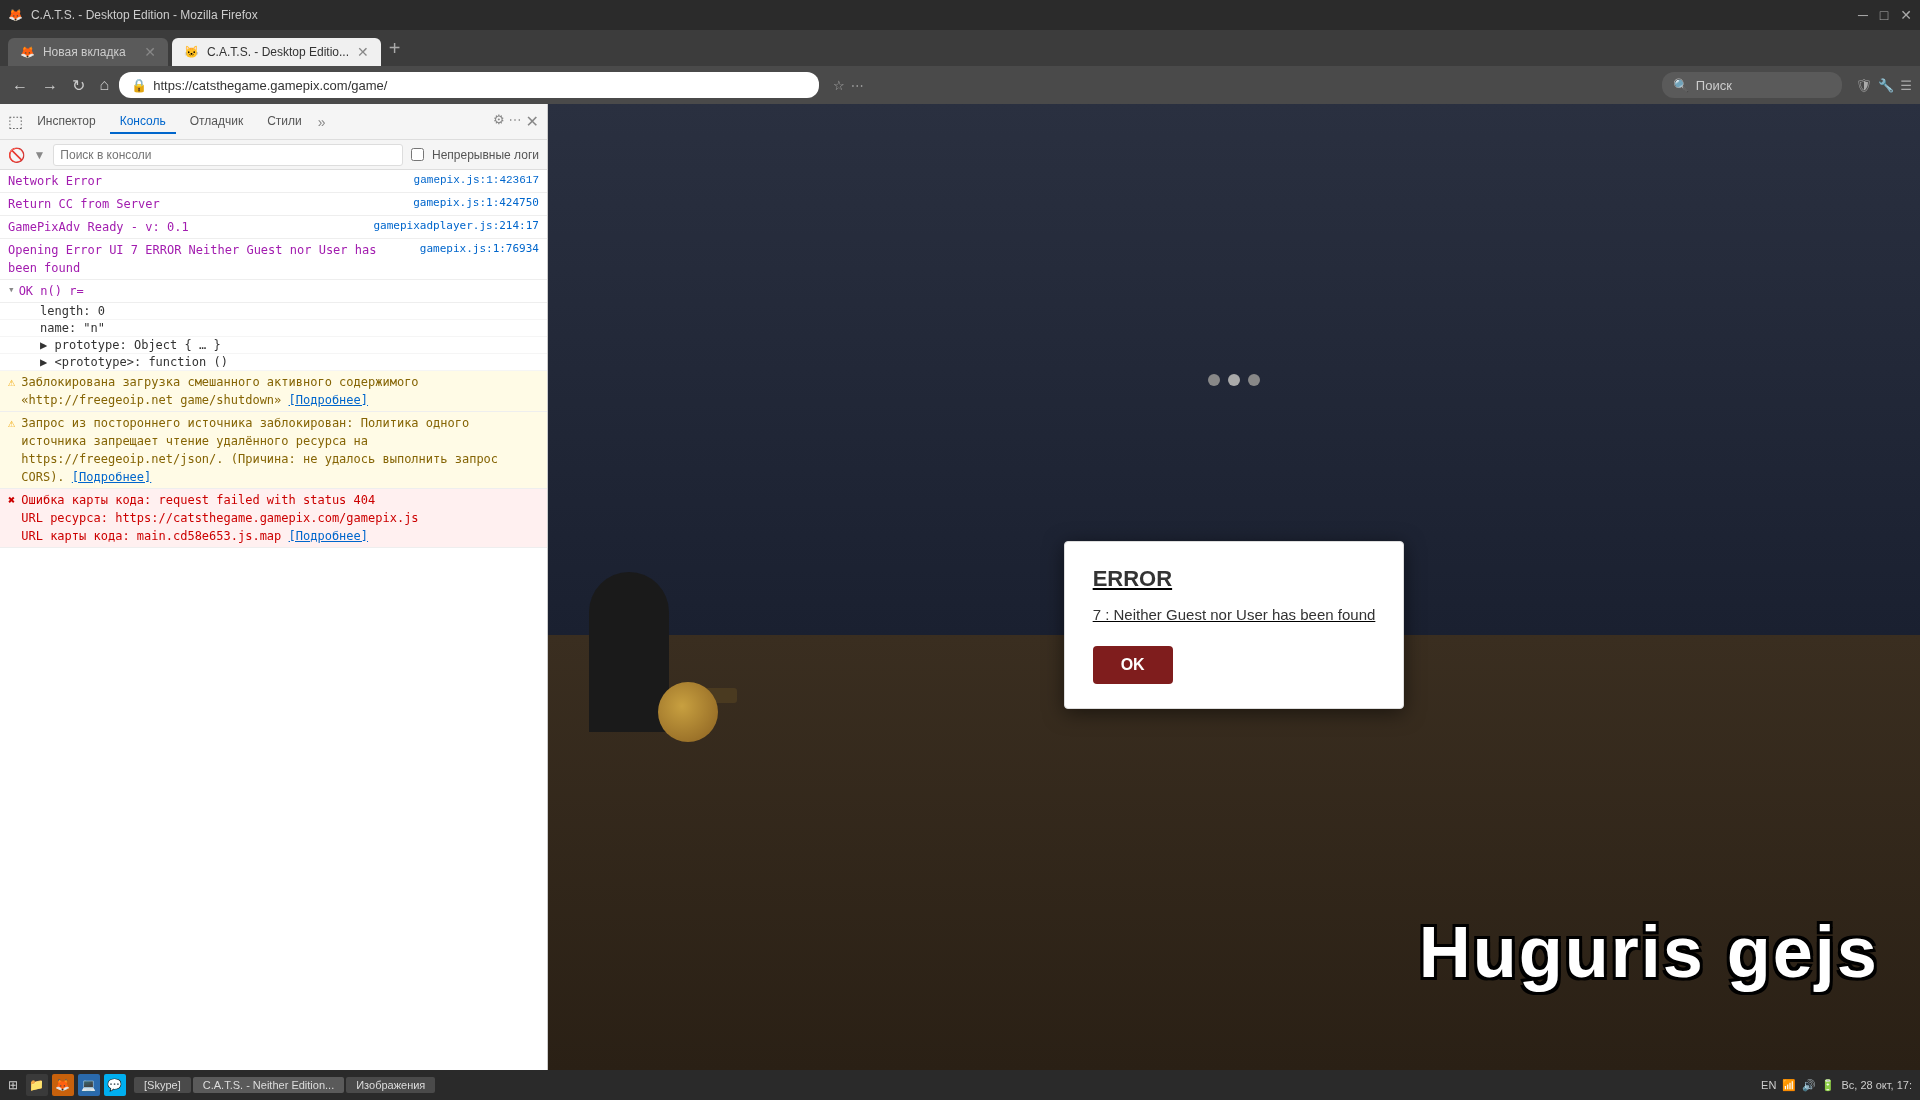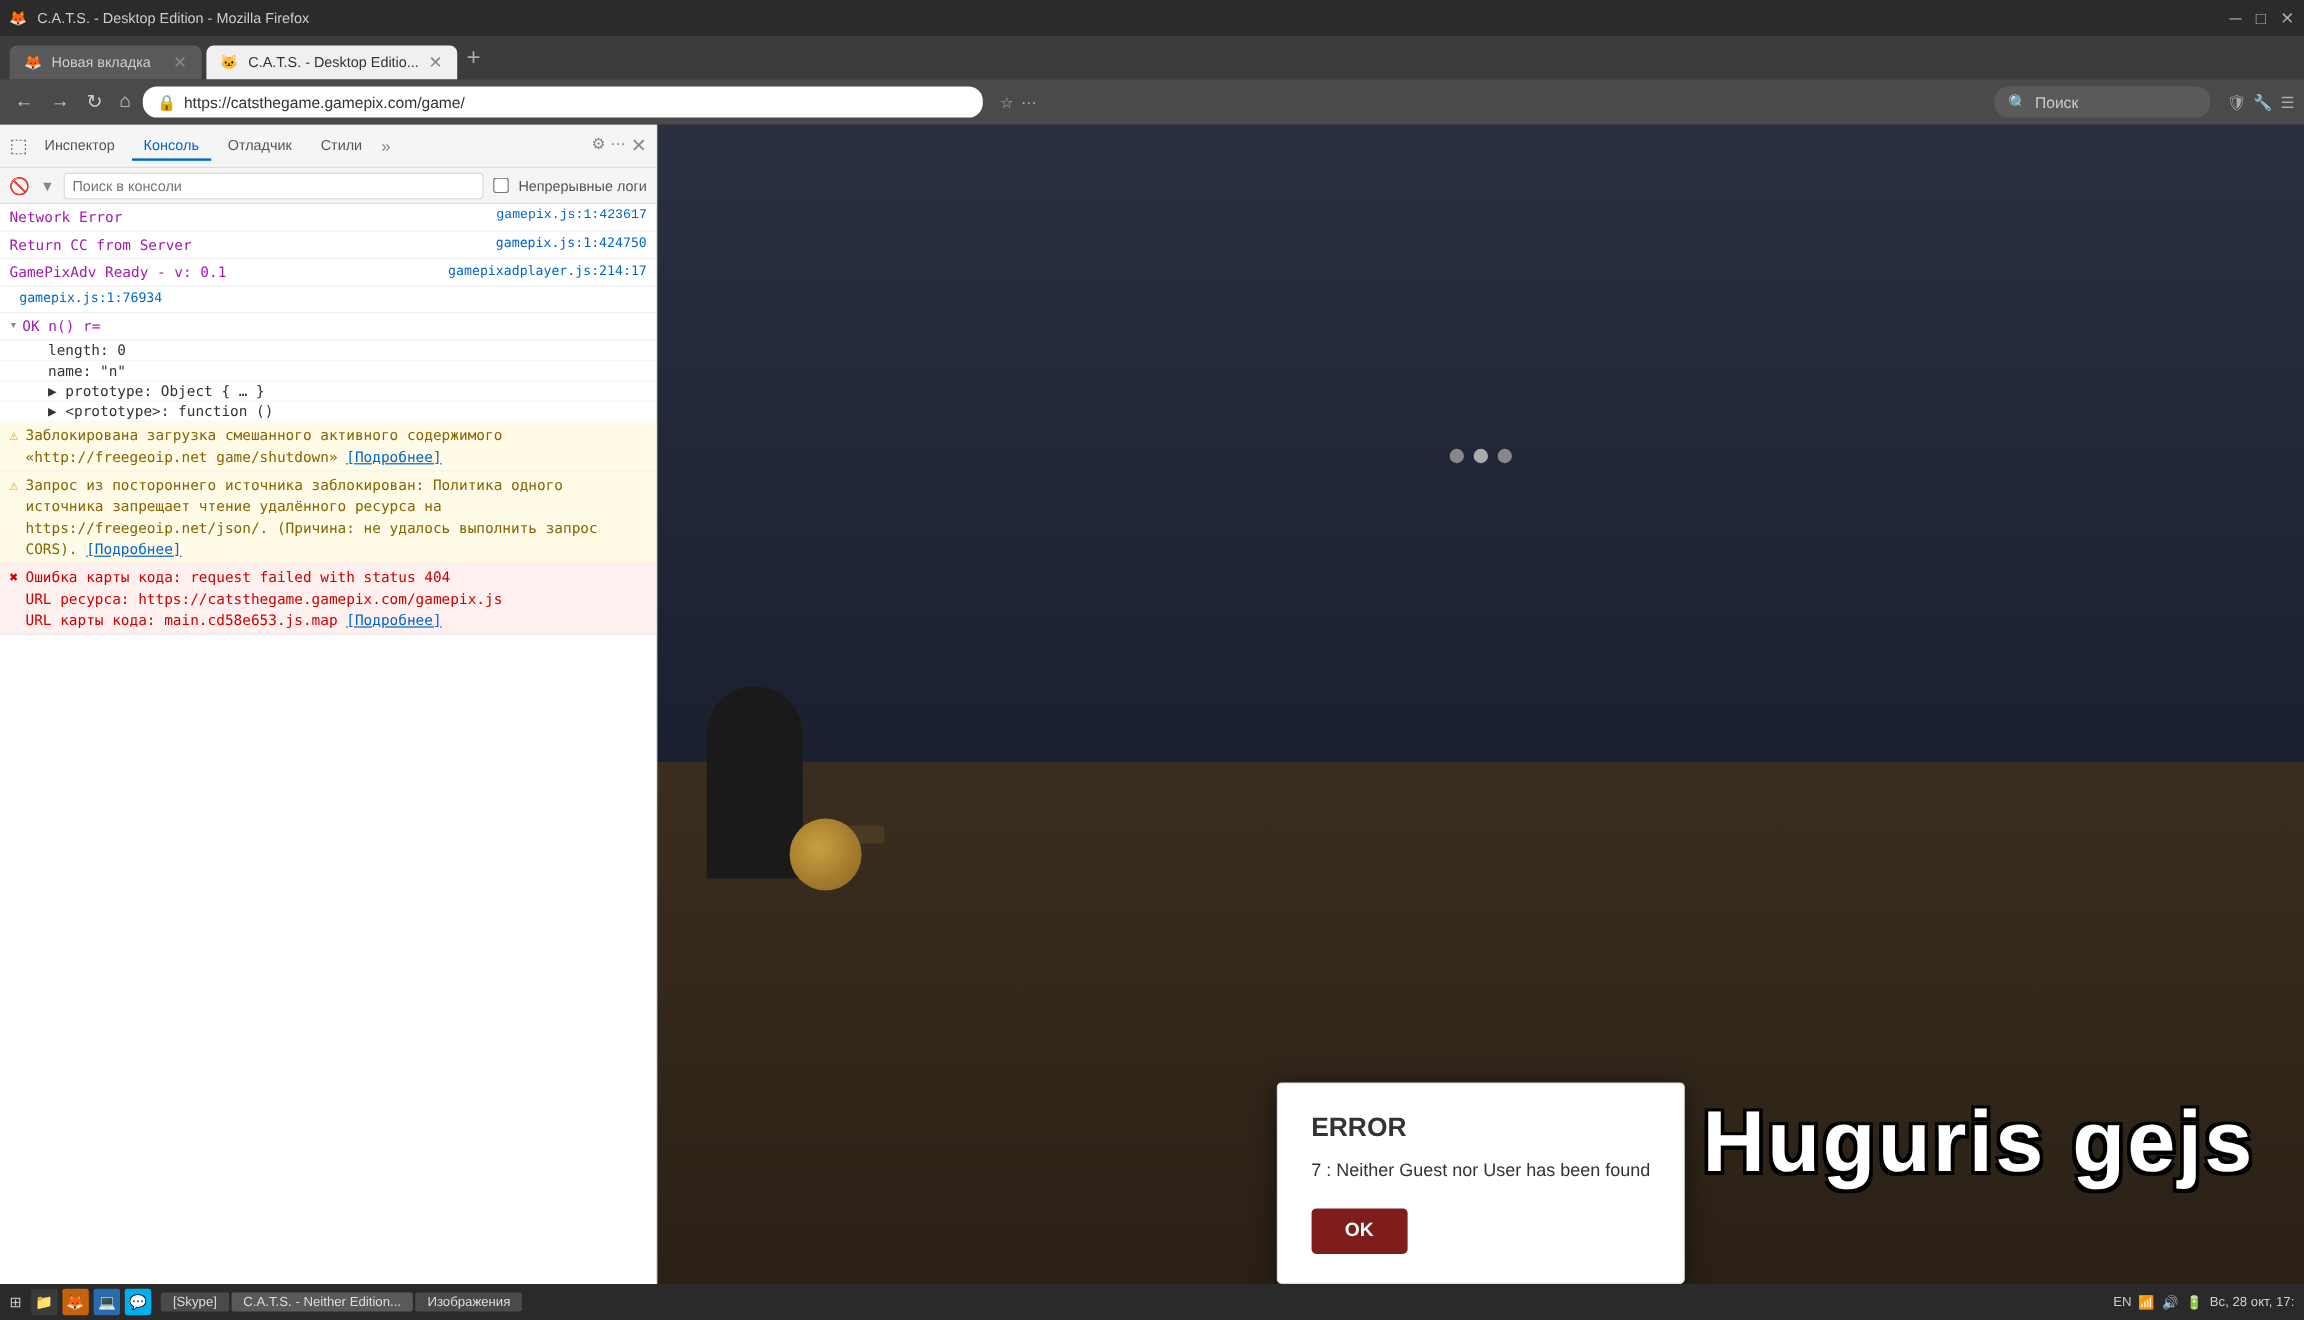--- a/index.html
+++ b/index.html
@@ -344,23 +344,24 @@
       height: 12px;
       background: #888;
       border-radius: 50%;
     }
 
     
     .error-modal-overlay {
       position: absolute;
       inset: 0;
       display: flex;
-      align-items: flex-end;
+      align-items: center;
       justify-content: center;
       padding-top: 76px;
+      text-decoration: underline;
     }
 
     .error-modal {
       background: #fff;
       border: 1px solid #ddd;
       border-radius: 4px;
       padding: 24px 28px;
       min-width: 320px;
       max-width: 400px;
       box-shadow: 0 4px 20px rgba(0,0,0,0.5);
@@ -593,20 +594,21 @@
         <span class="log-text">Return CC from Server</span>
         <span class="log-source" style="color:#0066cc;">gamepix.js:1:424750</span>
       </div>
 
       <div class="log-entry">
         <span class="log-text">GamePixAdv Ready - v: 0.1</span>
         <span class="log-source" style="color:#0066cc;">gamepixadplayer.js:214:17</span>
       </div>
 
       <div class="log-entry">
+        <span class="log-text">Opening Error UI 7 ERROR Neither Guest nor User has been found</span>
         <span class="log-source" style="color:#0066cc;">gamepix.js:1:76934</span>
       </div>
 
       <div class="log-entry">
         <span class="expand-arrow">▾</span>
         <span class="log-text">OK n() r=</span>
       </div>
       <div class="log-indent">length: 0</div>
       <div class="log-indent">name: "n"</div>
       <div class="log-indent">

